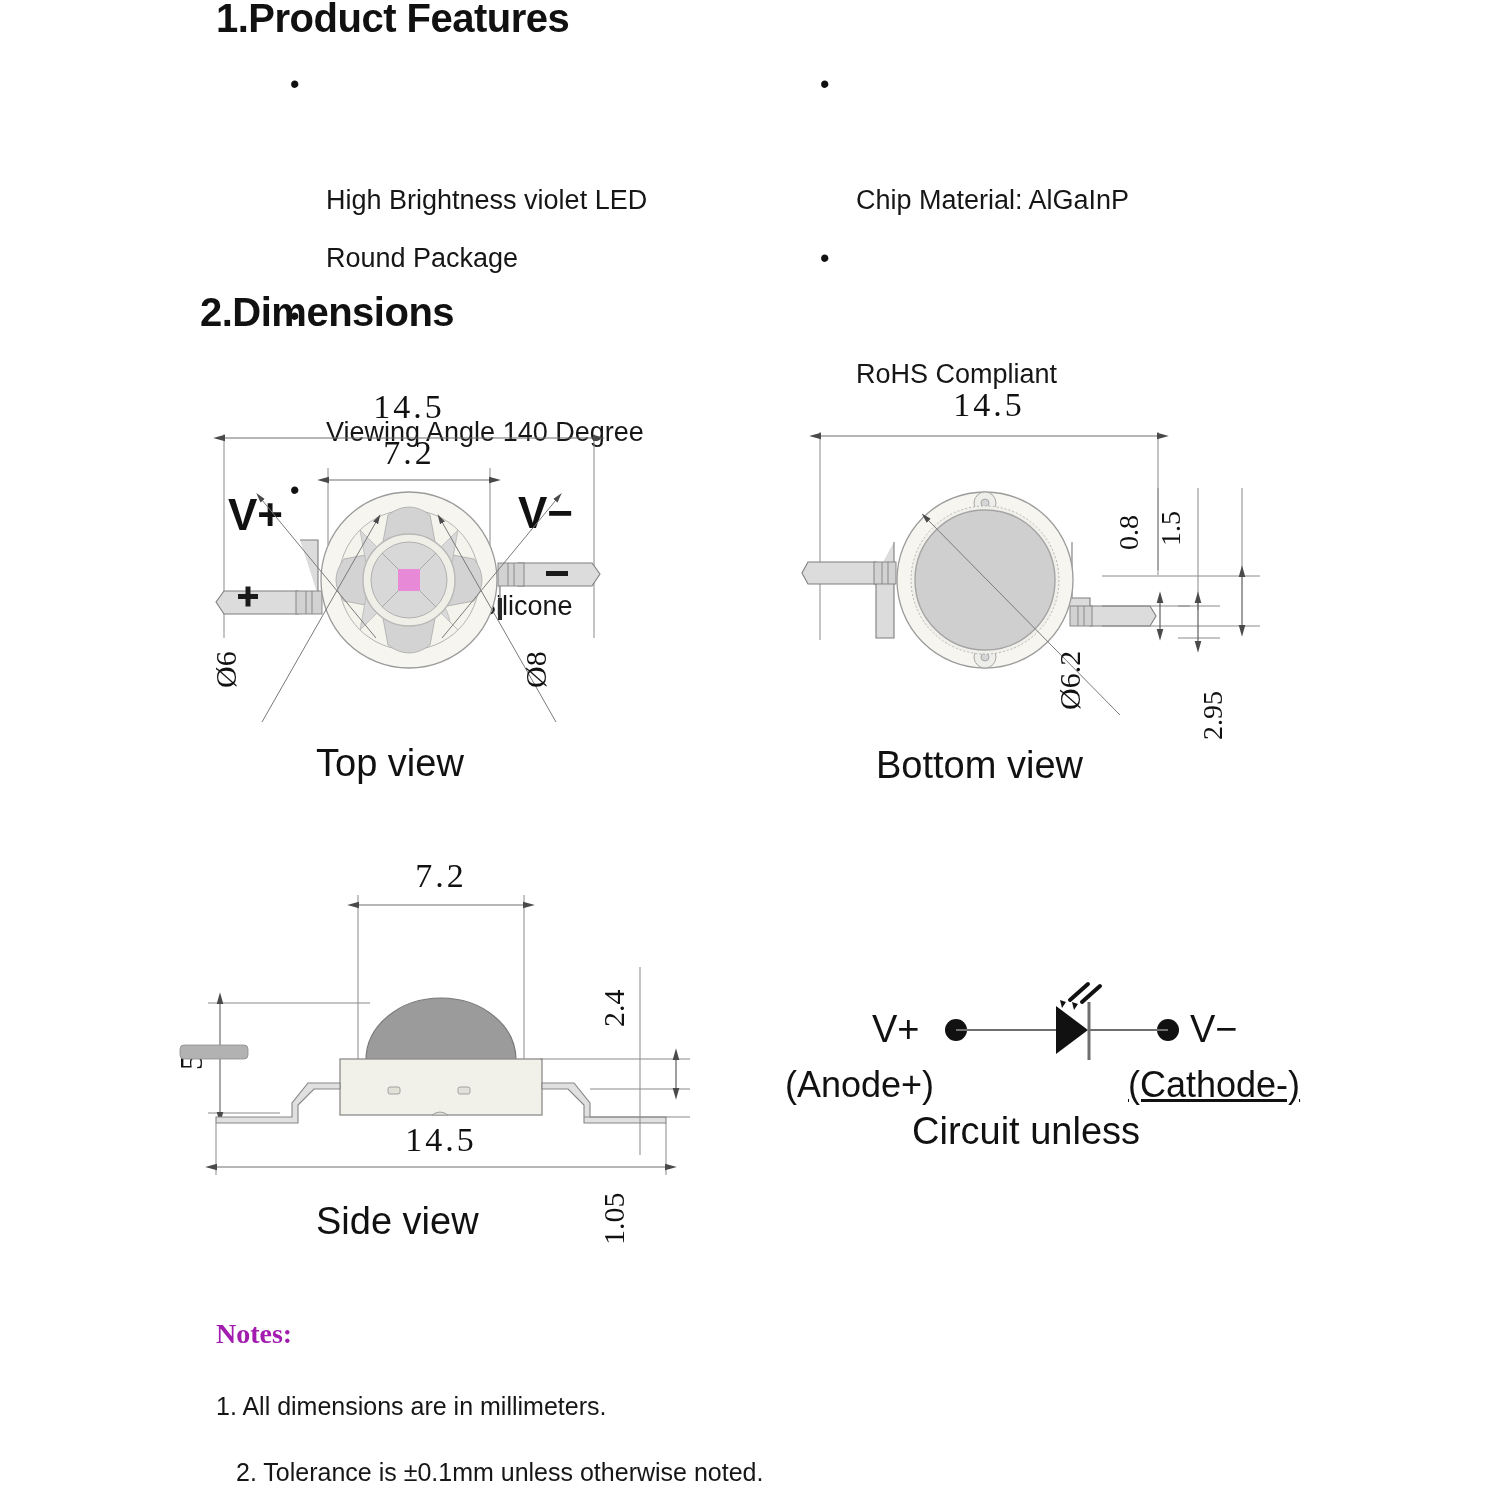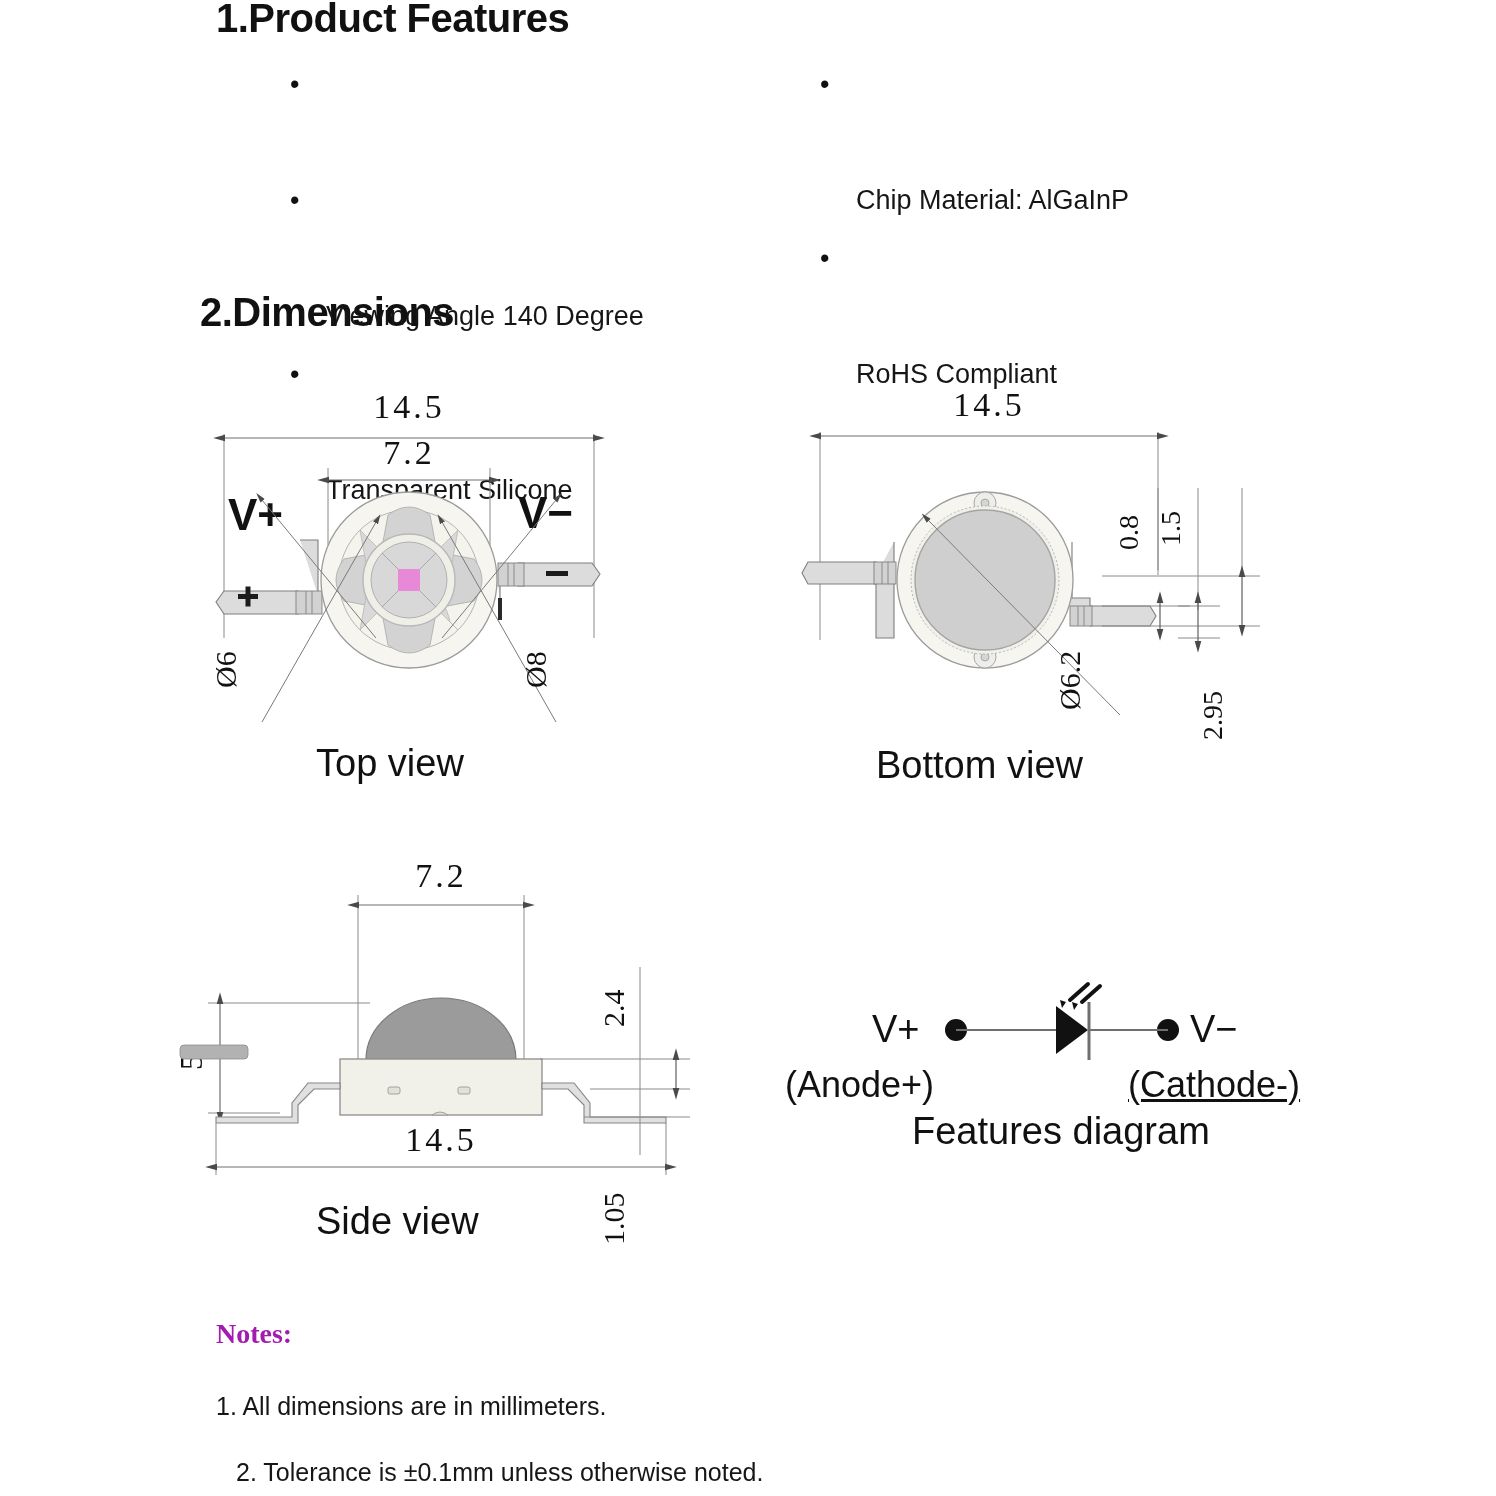--- a/index.html
+++ b/index.html
@@ -99,20 +99,22 @@
 </head>
 <body>
 
 <div class="section-heading" id="heading-features">1.Product Features</div>
 
 <div class="section-heading" id="heading-dimensions">2.Dimensions</div>
 
 <div class="feature-col" id="features-col-left">
   <div class="feature-item">
     <span class="bullet">•</span>
+    <span>High Brightness violet LED
+Round Package</span>
   </div>
   <div class="feature-item">
     <span class="bullet">•</span>
     <span>Viewing Angle 140 Degree</span>
   </div>
   <div class="feature-item">
     <span class="bullet">•</span>
     <span>Transparent Silicone</span>
   </div>
 </div>
@@ -336,17 +338,17 @@
       <line x1="322" y1="22" x2="340" y2="6"></line>
     </g>
     <path d="M306,22 l-6,-2 l2,8 Z" fill="#111"></path>
     <path d="M318,24 l-6,-2 l2,8 Z" fill="#111"></path>
   </svg>
 </div>
 <div class="ct" id="ct-vplus">V+</div>
 <div class="ct" id="ct-vminus">V−</div>
 <div class="ct" id="ct-anode">(Anode+)</div>
 <div class="ct" id="ct-cathode">(Cathode-)</div>
-<div class="view-caption" id="cap-circuit">Features diagram</div>
+<div class="view-caption" id="cap-circuit">Circuit unless</div>
 
 <div id="notes-title">Notes:</div>
 <div class="note-line" id="note-1">1. All dimensions are in millimeters.</div>
 <div class="note-line" id="note-2">2. Tolerance is  ±0.1mm unless otherwise noted.</div>
 
 </body></html>

